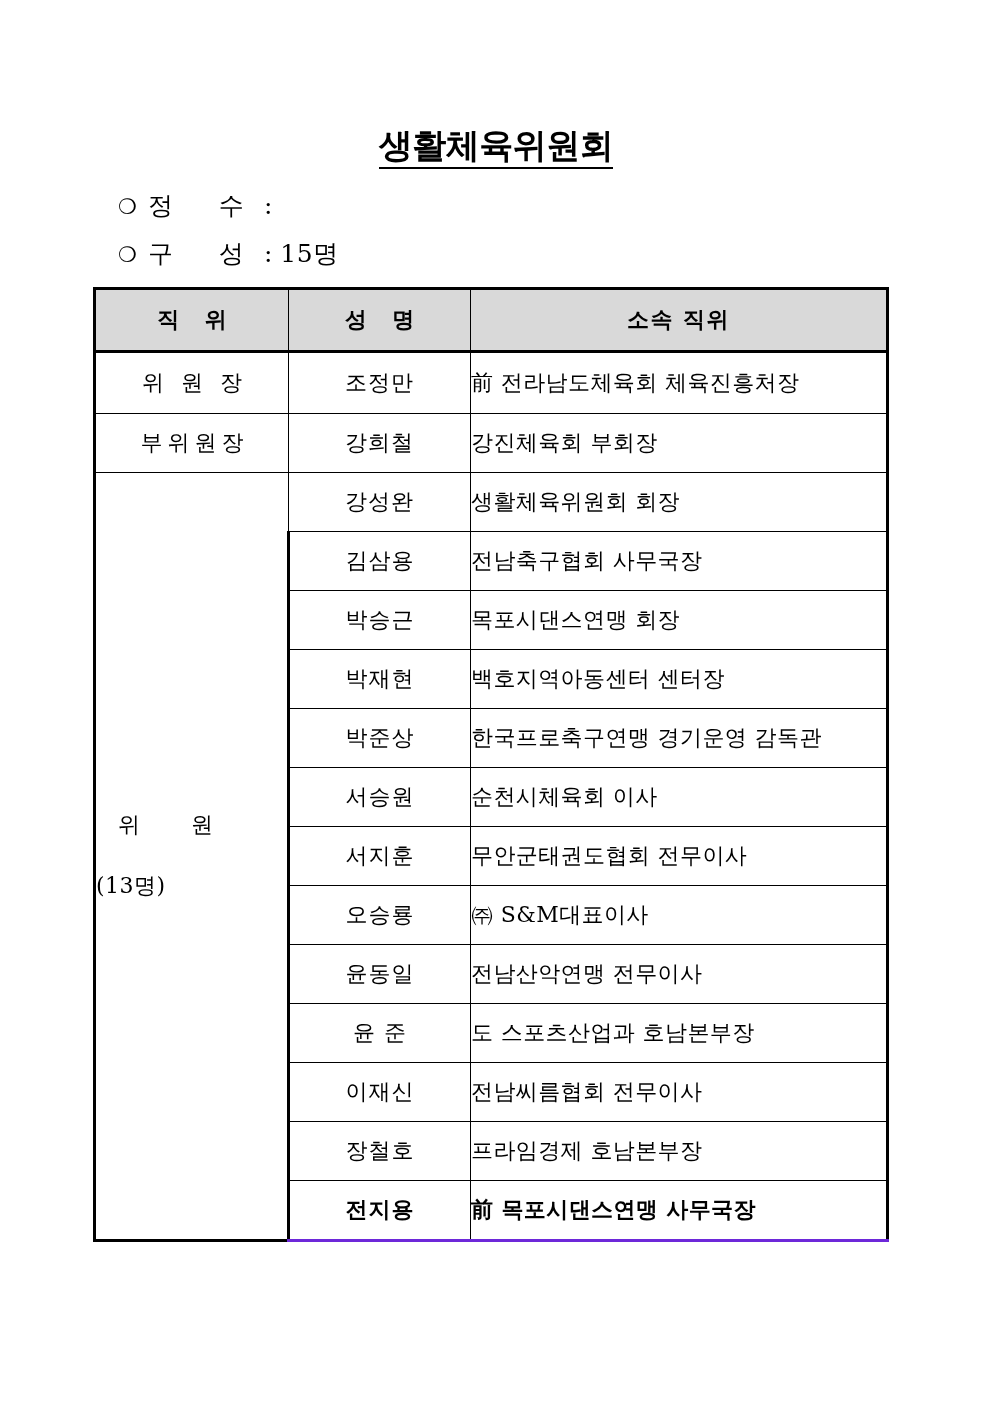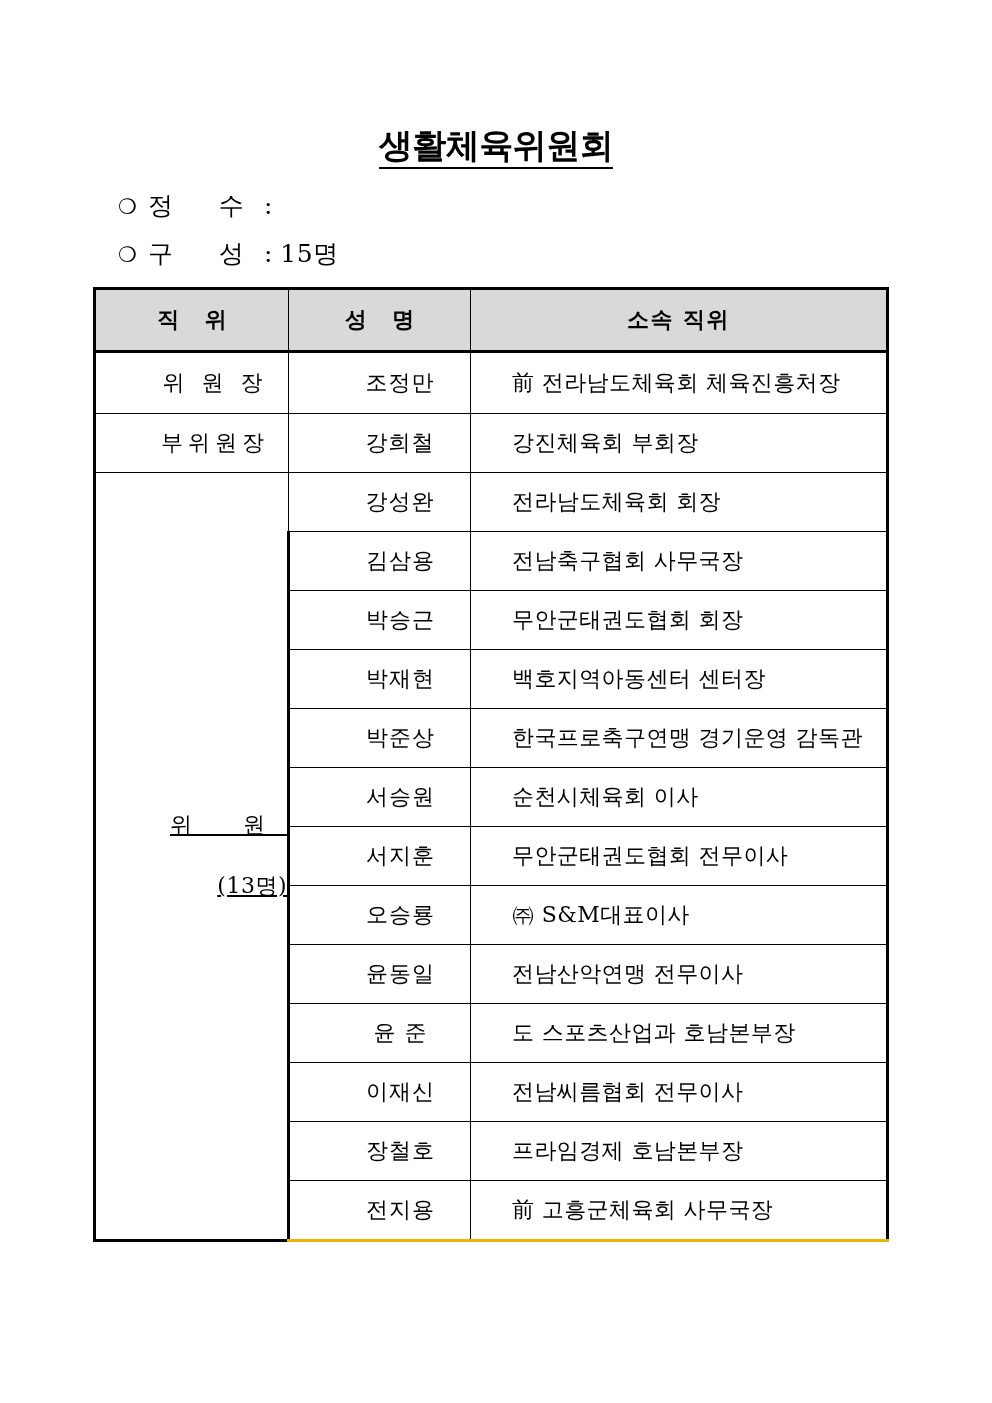--- a/index.html
+++ b/index.html
@@ -112,34 +112,33 @@
   }
   .roster-table thead th.th-org {
     letter-spacing: 1.5px;
   }
 
   
   .roster-table { border: 3px solid #000000; }
   .roster-table tr > *:first-child { border-left: 3px solid #000000; }
   .roster-table tr > *:last-child  { border-right: 3px solid #000000; }
   .roster-table thead tr > * { border-top: 3px solid #000000; }
-  .roster-table tbody tr:last-child > * { border-bottom: 3px solid #eab308; }
+  .roster-table tbody tr:last-child > * { border-bottom: 3px solid #6d28d9; font-weight: bold; }
 
   .cell-pos  { text-align: center; letter-spacing: 5px; text-indent: 5px; }
   .cell-name { text-align: center; letter-spacing: 1px; margin-left: 28px; }
   .cell-org  { text-align: left; padding-left: 18px; letter-spacing: 0.4px; }
 
-  .row-std > td { height: 58px; padding-left: 41px; }
+  .row-std > td { height: 58px; }
   .row-first > td { height: 60px; }
 
   .cell-members {
-    text-align: right;
+    text-align: left;
     vertical-align: top;
     padding-top: 18px;
-    text-decoration: underline;
   }
   .members-title {
     display: block;
     letter-spacing: 22px;
     text-indent: 22px;
     line-height: 1.3;
   }
   .members-count {
     display: block;
     margin-top: 32px;
@@ -193,29 +192,29 @@
           <td class="cell-pos">부위원장</td>
           <td class="cell-name">강희철</td>
           <td class="cell-org">강진체육회 부회장</td>
         </tr>
         <tr class="row-std">
           <td class="cell-members" rowspan="13">
             <span class="members-title">위 원</span>
             <span class="members-count">(13명)</span>
           </td>
           <td class="cell-name">강성완</td>
-          <td class="cell-org">전라남도체육회 회장</td>
+          <td class="cell-org">생활체육위원회 회장</td>
         </tr>
         <tr class="row-std">
           <td class="cell-name">김삼용</td>
           <td class="cell-org">전남축구협회 사무국장</td>
         </tr>
         <tr class="row-std">
           <td class="cell-name">박승근</td>
-          <td class="cell-org">무안군태권도협회 회장</td>
+          <td class="cell-org">목포시댄스연맹 회장</td>
         </tr>
         <tr class="row-std">
           <td class="cell-name">박재현</td>
           <td class="cell-org">백호지역아동센터 센터장</td>
         </tr>
         <tr class="row-std">
           <td class="cell-name">박준상</td>
           <td class="cell-org">한국프로축구연맹 경기운영 감독관</td>
         </tr>
         <tr class="row-std">
@@ -241,18 +240,18 @@
         <tr class="row-std">
           <td class="cell-name">이재신</td>
           <td class="cell-org">전남씨름협회 전무이사</td>
         </tr>
         <tr class="row-std">
           <td class="cell-name">장철호</td>
           <td class="cell-org">프라임경제 호남본부장</td>
         </tr>
         <tr class="row-std">
           <td class="cell-name">전지용</td>
-          <td class="cell-org">前 고흥군체육회 사무국장</td>
+          <td class="cell-org">前 목포시댄스연맹 사무국장</td>
         </tr>
       </tbody>
   </table>
 
 </div>
 
 </body></html>

